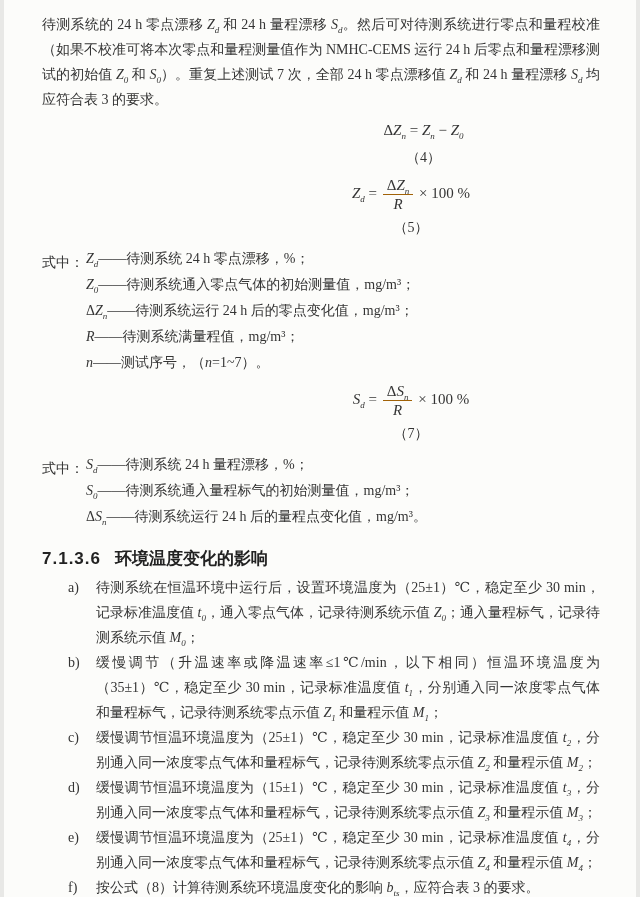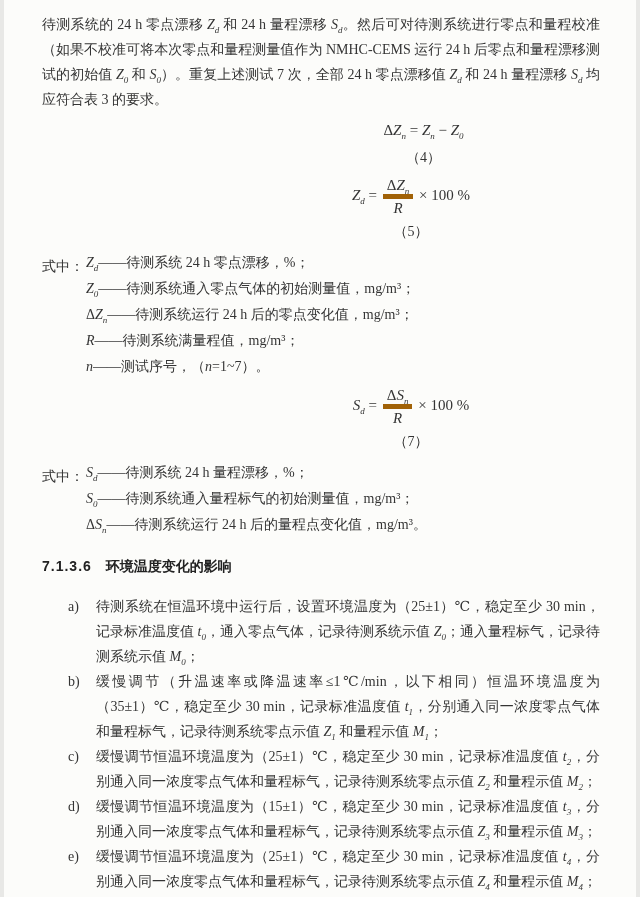--- a/index.html
+++ b/index.html
@@ -14,29 +14,29 @@
   .sym{font-style:italic;font-family:"Liberation Serif",serif;}
   sub{font-size:9px;line-height:0;}
   
   .formula-row{display:flex;align-items:center;margin:6px 0;flex-direction:column;}
   .f-indent-a{padding-left:205px;}
   .f-indent-b{padding-left:180px;}
   .f-body{white-space:nowrap;font-size:15px;}
   .dots{flex:1;border-bottom:2px dotted #4a4a4a;margin:0 7px;transform:translateY(6px);height:0;}
   .f-num{white-space:nowrap;}
   .frac{display:inline-block;vertical-align:middle;text-align:center;margin:0 2px;}
-  .fnum{display:block;border-bottom:5px solid #a16207;padding:0 4px;line-height:1.2;text-align:right;}
+  .fnum{display:block;border-bottom:1px solid #a16207;padding:0 4px;line-height:1.2;text-align:right;}
   .fden{display:block;line-height:1.2;}
   
   .where{position:relative;padding-left:44px;margin:2px 0 4px 0;}
   .where-label{position:absolute;left:0;top:4px;}
   .def{line-height:26px;}
   
   .heading{font-family:"Liberation Sans","DejaVu Sans",sans-serif;font-weight:bold;
-    font-size:14px;margin:16px 0 15px 0;color:#222;}
+    font-size:17px;margin:16px 0 4px 0;color:#222;}
   .heading .h-num{margin-right:14px;letter-spacing:1px;}
   
   .item{display:flex;padding-left:26px;}
   .item-label{flex:none;width:28px;}
   .item-text{flex:1;text-align:justify;}
 </style>
 </head>
 <body>
 
 <div class="page">

